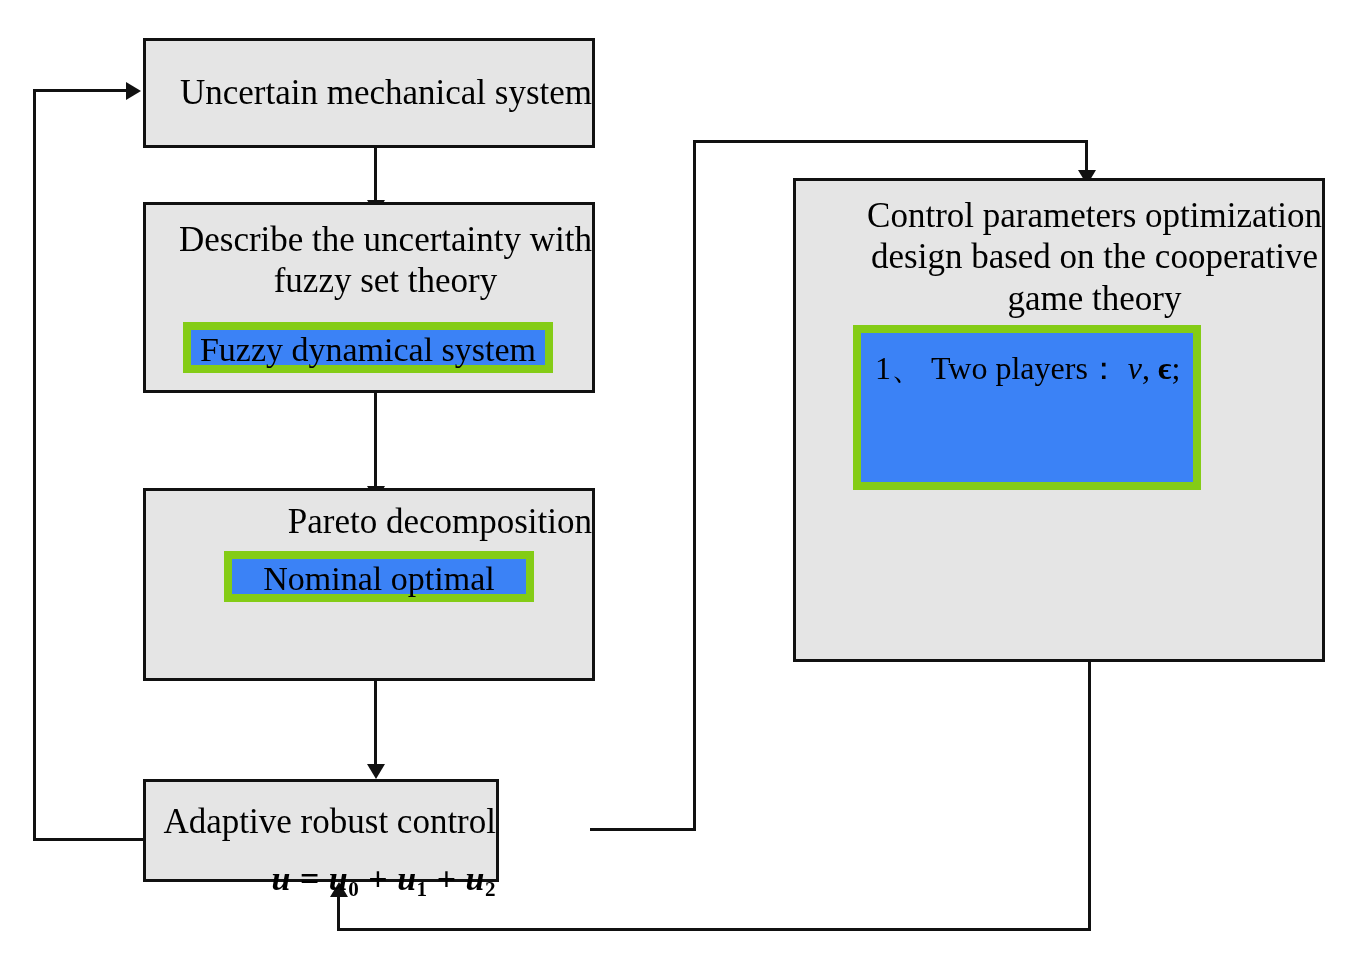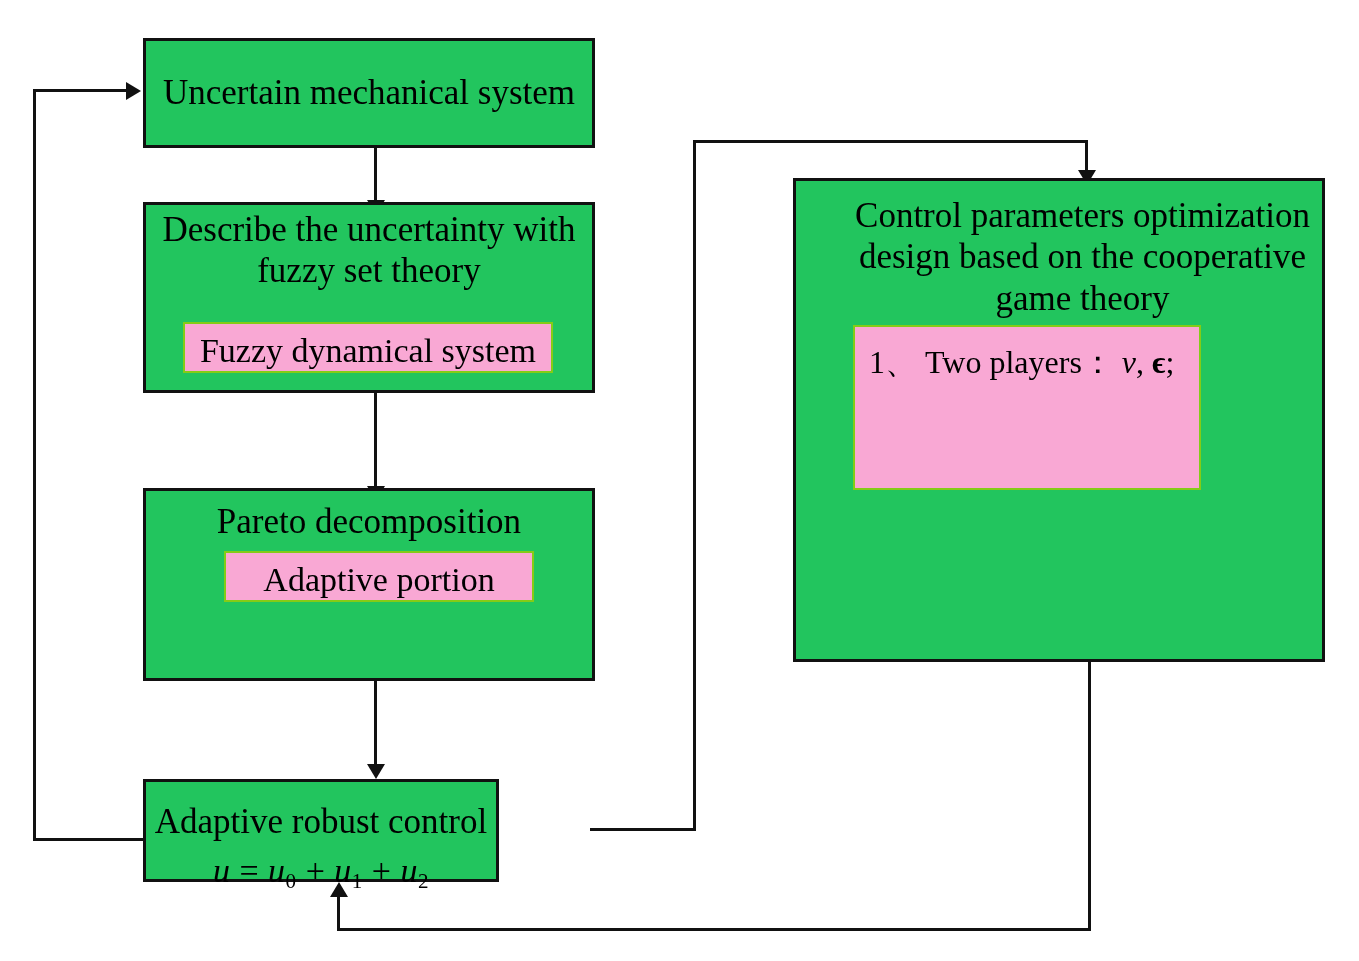--- a/index.html
+++ b/index.html
@@ -12,33 +12,33 @@
     width: 1359px;
     height: 961px;
     background: #ffffff;
     font-family: "Liberation Serif", "DejaVu Serif", serif;
     color: #000000;
     overflow: hidden;
   }
   .box {
     position: absolute;
     border: 3px solid #111111;
-    background: #22c55e;
+    background: #e5e5e5;
     box-sizing: border-box;
     display: flex;
     flex-direction: column;
-    align-items: center;
+    align-items: flex-end;
   }
   .subbox {
     position: absolute;
-    border: 2px solid #84cc16;
-    background: #f9a8d4;
+    border: 8px solid #84cc16;
+    background: #3b82f6;
     box-sizing: border-box;
     display: flex;
-    align-items: flex-end;
+    align-items: flex-start;
     justify-content: center;
   }
   .txt {
     text-align: center;
     line-height: 1.18;
     white-space: pre-line;
   }
   .t36 { font-size: 35px; }
   .t34 { font-size: 34px; }
 
@@ -134,38 +134,38 @@
 
   <div class="ln" style="left:1088px; top:638px; width:3px; height:293px;"></div>
   <div class="ln" style="left:337px; top:928px; width:754px; height:3px;"></div>
   <div class="ln" style="left:337px; top:896px; width:3px; height:34px;"></div>
   <div class="arrow-up" style="left:330px; top:882px;"></div>
 
   <div class="box" style="left:143px; top:38px; width:452px; height:110px; justify-content:center;">
     <div class="txt t36">Uncertain mechanical system</div>
   </div>
 
-  <div class="box" style="left:143px; top:202px; width:452px; height:191px; justify-content:flex-start; padding-top:4px;">
+  <div class="box" style="left:143px; top:202px; width:452px; height:191px; justify-content:flex-start; padding-top:14px;">
     <div class="txt t36">Describe the uncertainty with
 fuzzy set theory</div>
   </div>
   <div class="subbox" style="left:183px; top:322px; width:370px; height:51px;">
     <div class="txt t34">Fuzzy dynamical system</div>
   </div>
 
   <div class="box" style="left:143px; top:488px; width:452px; height:193px; justify-content:flex-start; padding-top:10px;">
     <div class="txt t36">Pareto decomposition</div>
   </div>
   <div class="subbox" style="left:224px; top:551px; width:310px; height:51px;">
-    <div class="txt t34">Adaptive portion</div>
+    <div class="txt t34">Nominal optimal</div>
   </div>
 
   <div class="box" style="left:143px; top:779px; width:356px; height:103px; justify-content:flex-start; padding-top:19px;gap:6px;">
     <div class="txt t36">Adaptive robust control</div>
-    <div class="eqn" style="margin-top:4px;">
+    <div class="eqn" style="margin-top:12px;font-weight:bold;">
       <span class="mi">u</span> <span>=</span> <span class="mi">u</span><span class="sub">0</span>
       <span>+</span> <span class="mi">u</span><span class="sub">1</span>
       <span>+</span> <span class="mi">u</span><span class="sub">2</span>
     </div>
   </div>
 
   <div class="box" style="left:793px; top:178px; width:532px; height:484px; justify-content:flex-start; padding-top:14px;padding-left:47px;">
     <div class="txt t36">Control parameters optimization
 design based on the cooperative
 game theory</div>

